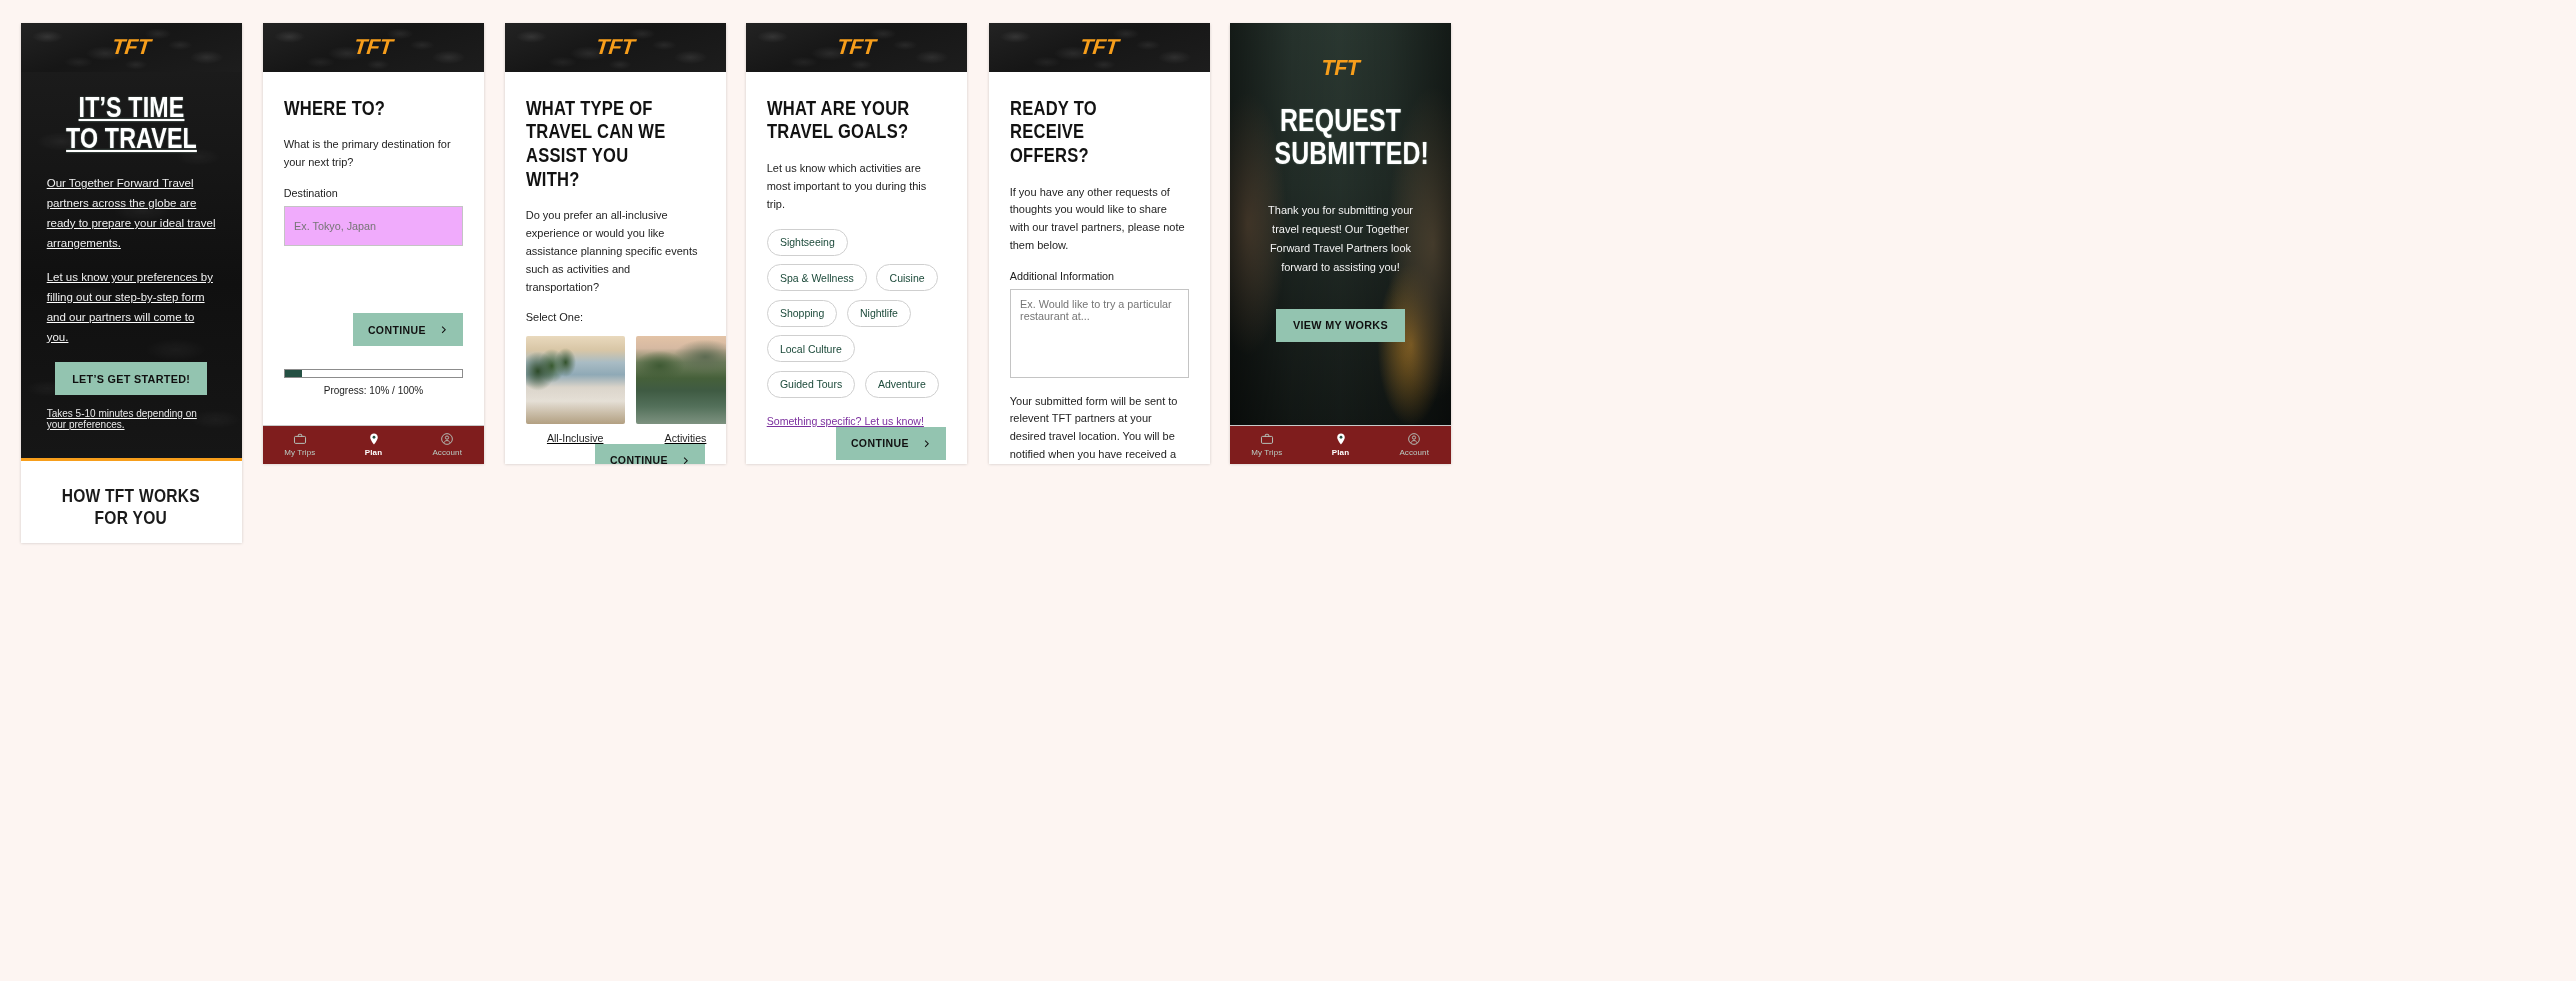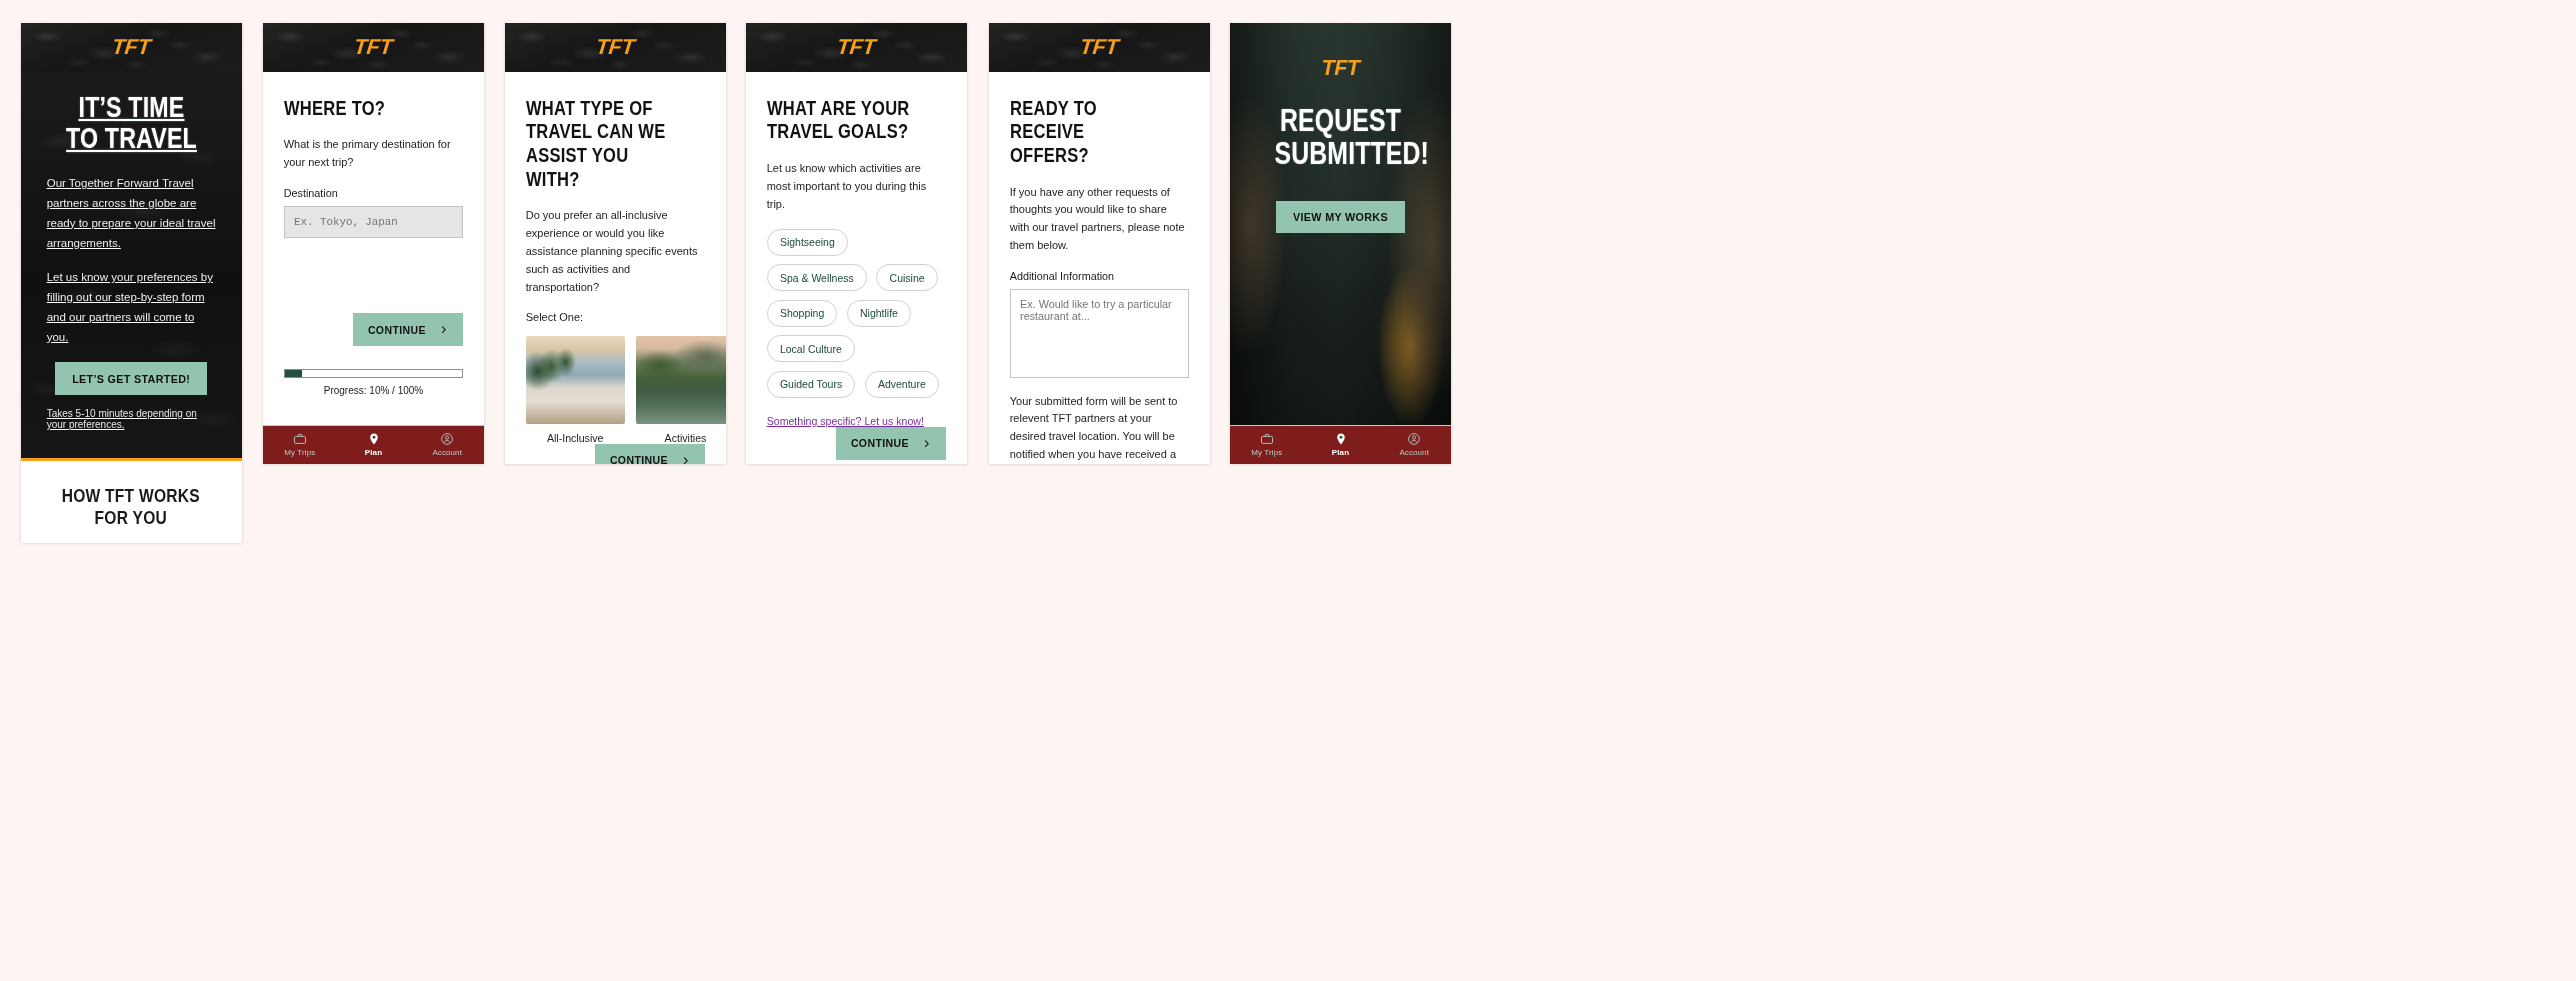--- a/index.html
+++ b/index.html
@@ -146,44 +146,44 @@
   }
   .q-sub {
     font-size: 11px;
     line-height: 1.62;
     color: #232323;
     margin-bottom: 15px;
   }
   .fld-label { font-size: 10.8px; color: #1c1c1c; margin-bottom: 6.6px; }
   .txt-input {
     width: 100%;
-    height: 32px;
+    height: 40px;
     border: 0.9px solid #c4c4c4;
-    background: #e5e5e5;
+    background: #f0abfc;
     font-size: 10.8px;
     color: #666;
     padding: 0 9.4px;
-    font-family: Liberation Mono, monospace;
+    font-family: Liberation Sans, sans-serif;
   }
   .txt-area {
     width: 100%;
     height: 89px;
     border: 0.9px solid #c4c4c4;
     background: #fff;
     font-size: 10.8px;
     color: #666;
     padding: 8.4px 9.4px;
     resize: none;
     font-family: "Liberation Sans", sans-serif;
   }
   .select-one { font-size: 11px; color: #1c1c1c; margin-bottom: 12.2px; }
 
   
   .choices { display: flex; gap: 11.3px; }
-  .choice { width: 108px; cursor: pointer; }
+  .choice { width: 108px; cursor: pointer; text-decoration: underline; }
   .choice-img { width: 99px; height: 88px; border-radius: 1.9px; }
   .choice-cap { text-align: center; font-size: 10.6px; color: #1c1c1c; margin-top: 8.4px; }
   .img-resort {
     background:
       linear-gradient(0deg, rgba(0,0,0,.12), rgba(0,0,0,0) 40%),
       radial-gradient(ellipse 24.4px 28px at 12% 40%, #2d4a28 0%, rgba(45,74,40,0) 70%),
       radial-gradient(ellipse 19px 24.4px at 26% 34%, #3a5c30 0%, rgba(58,92,48,0) 70%),
       radial-gradient(ellipse 15px 20.7px at 40% 30%, #33522c 0%, rgba(51,82,44,0) 70%),
       linear-gradient(180deg, #e9d9bd 0%, #d8c6a6 16%, #a9bcc4 30%, #8fa9b6 44%, #d9d3c9 58%, #efe9df 74%, #cbb694 100%);
   }
@@ -459,20 +459,21 @@
     </div>
 
   </div>
 
   <div class="screen" style="left:1230px; top:22.5px; width:221px; height:441px;">
     <div class="hero-street">
       <div style="text-align:center;margin-bottom:24.4px;">
         <span class="logo">TFT</span>
       </div>
       <div class="hero-title">REQUEST SUBMITTED!</div>
+      <div class="thanks">Thank you for submitting your travel request! Our Together Forward Travel Partners look forward to assisting you!</div>
       <div class="cta">
         <button class="btn-sage">VIEW MY WORKS</button>
       </div>
     </div>
     <div class="nav">
       <div class="nav-item">
         <svg width="14" height="14" viewBox="0 0 24 24" fill="none" stroke="currentColor" stroke-width="1.6">
             <rect x="2.5" y="7.5" width="19" height="12" rx="2"></rect>
             <path d="M9 7.5V5.5a1.5 1.5 0 0 1 1.5-1.5h3A1.5 1.5 0 0 1 15 5.5v2"></path>
           </svg>

